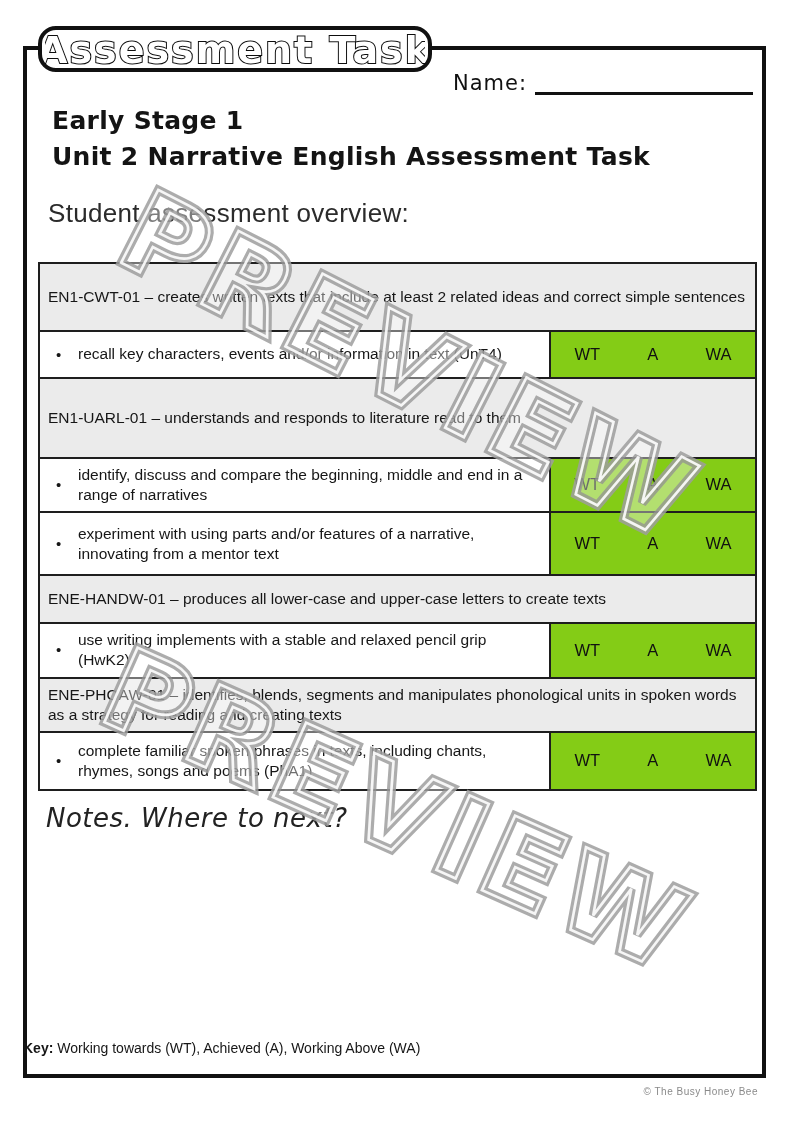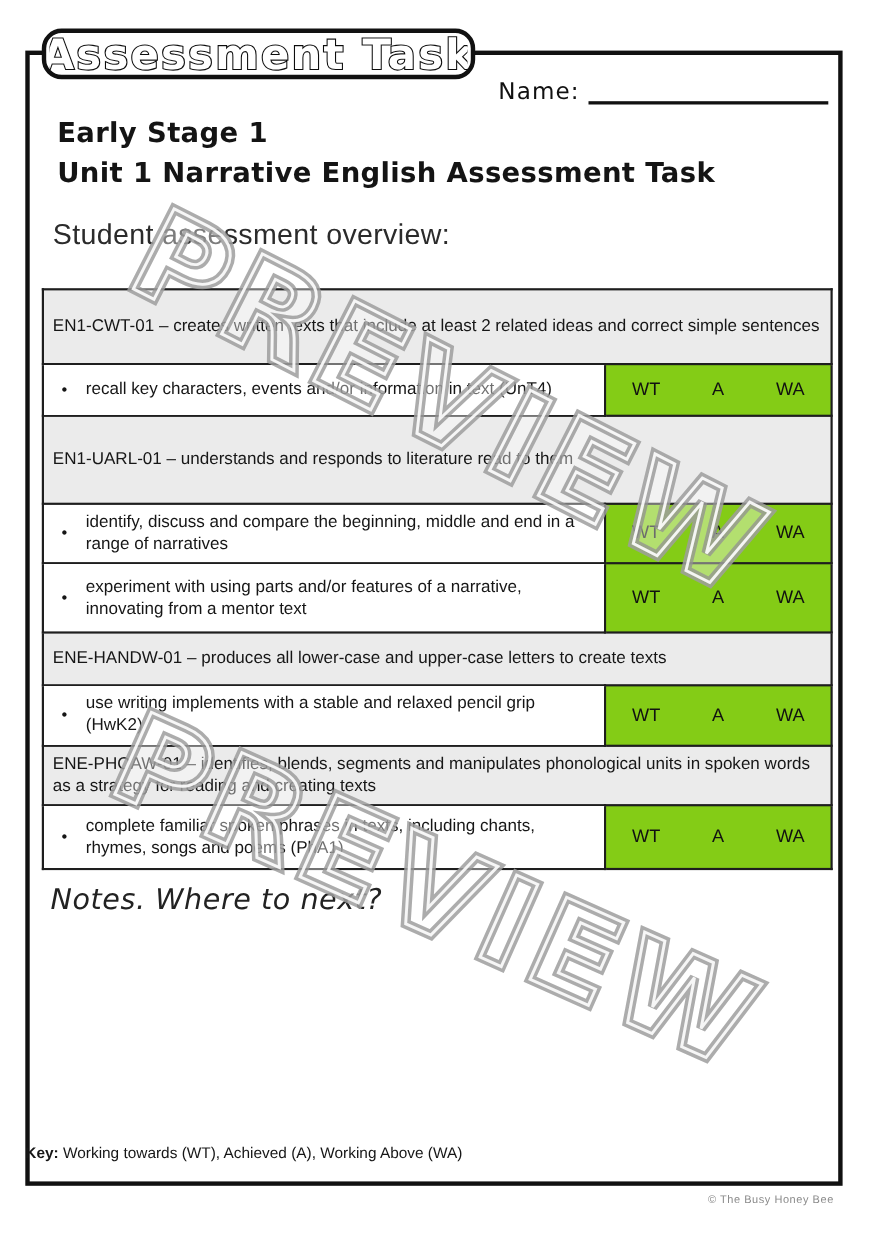--- a/index.html
+++ b/index.html
@@ -60,21 +60,21 @@
       <text x="190" y="40" text-anchor="middle" font-size="38">Assessment Task</text>
     </svg>
   </div>
 
   <div class="name-row">
     <span class="name-label">Name:</span>
     <span class="name-line"></span>
   </div>
 
   <div class="h1 h1a">Early Stage 1</div>
-  <div class="h1 h1b">Unit 1 Narrative English Assessment Task</div>
+  <div class="h1 h1b">Unit 2 Narrative English Assessment Task</div>
 
   <div class="subtitle">Student assessment overview:</div>
 
   <table class="assess">
     <colgroup>
         <col style="width:511px">
         <col style="width:206px">
       </colgroup>
     <tbody>
       <tr class="r1">

